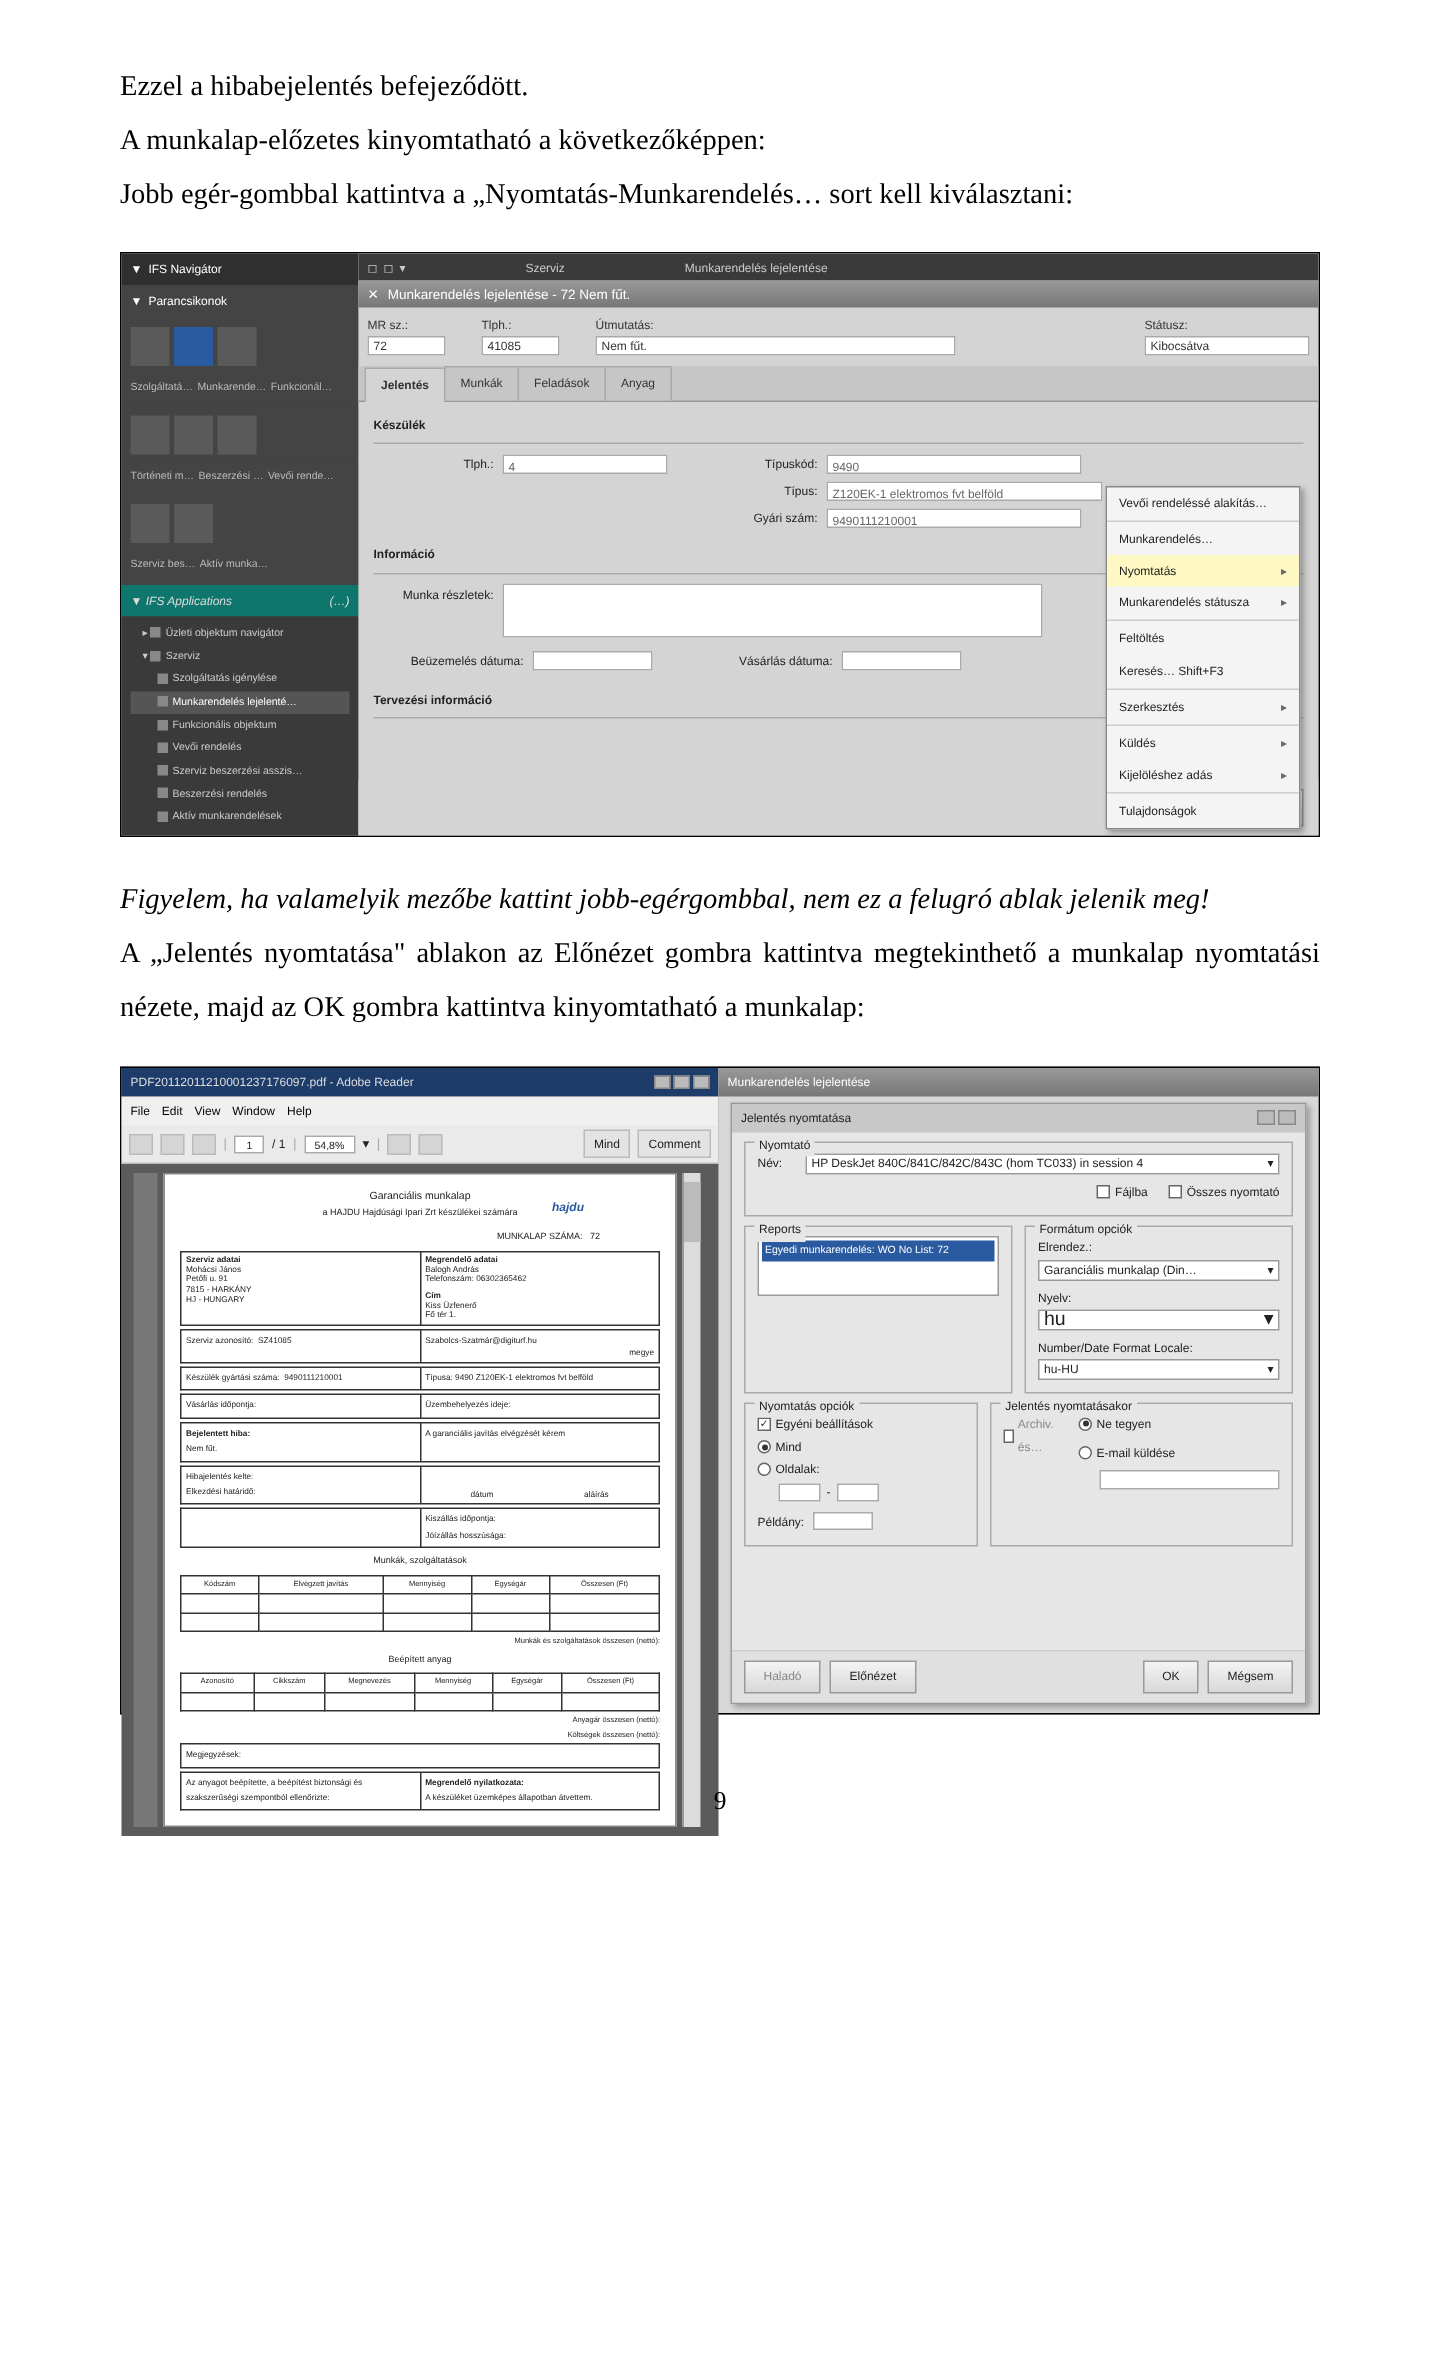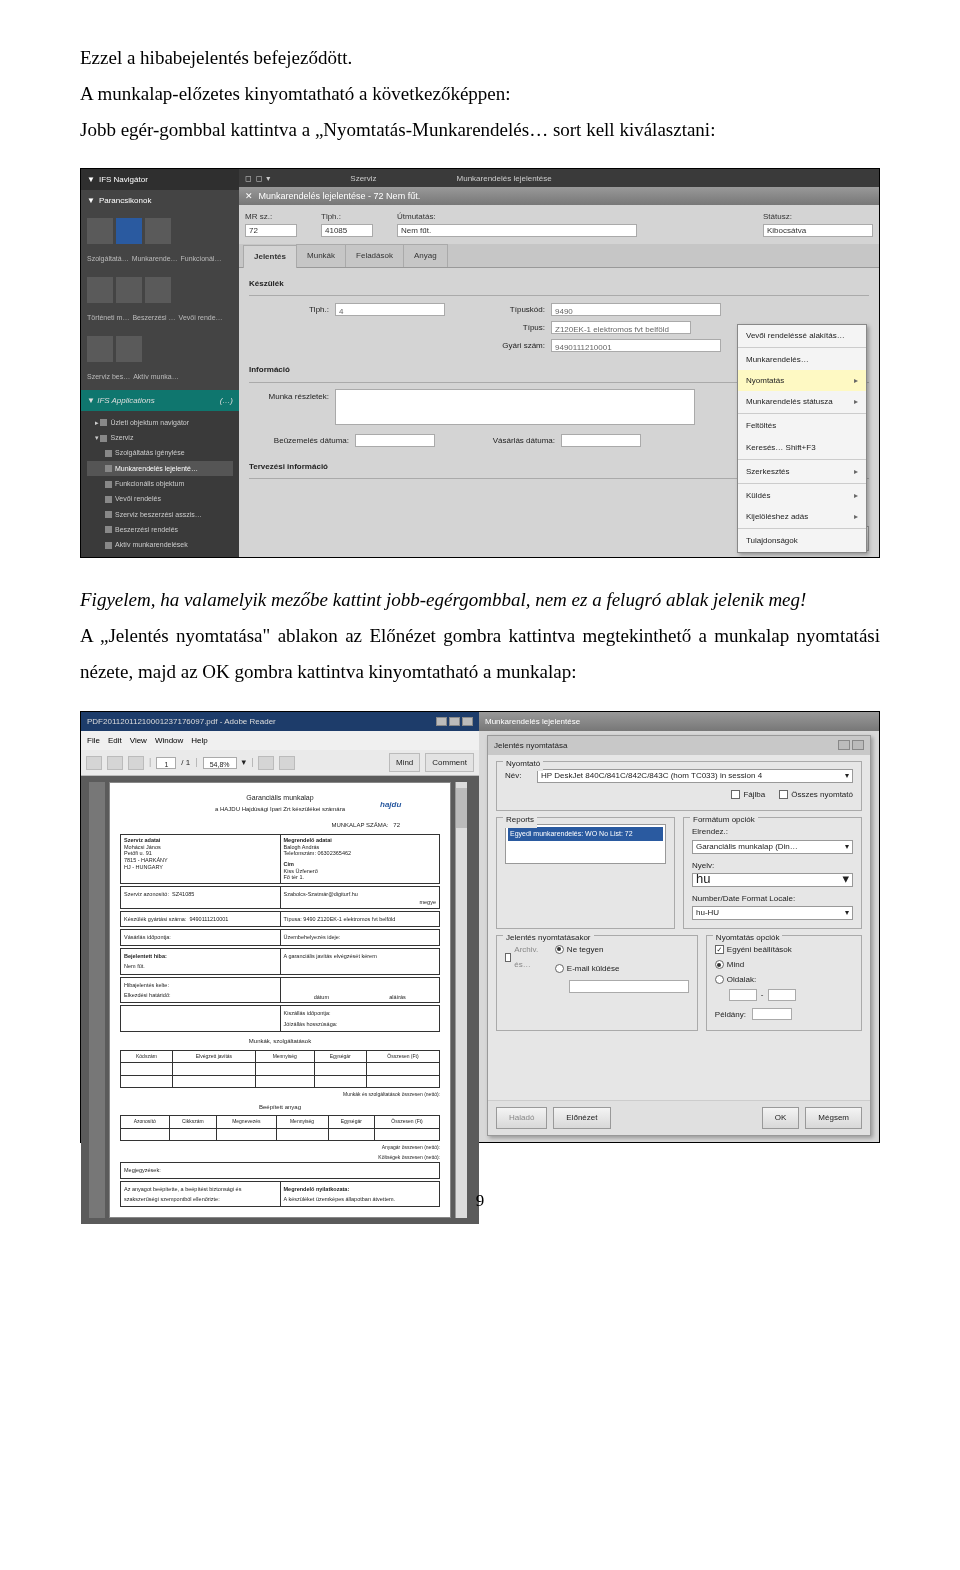--- a/index.html
+++ b/index.html
@@ -125,21 +125,21 @@
   .tbbtn { background:#e3e3e3; border:1px solid #bbb; font-size:8px; padding:1px 6px;}
   .s2-stage { flex:1; background:#5b5b5b; display:flex; padding:6px 12px 6px 8px; gap:4px;}
   .s2-thumb { width:16px; background:#777;}
   .s2-page {
     flex:1; background:#fff; border:1px solid #888; padding:8px 10px;
     font-size:5.5px; color:#222; position:relative;
   }
   .s2-page .head { text-align:center; font-size:7px; }
   .s2-page .head2 { text-align:center; font-size:6px; margin-bottom:4px;}
   .s2-page .logo {
-    position:absolute; top:14px; right:40px; width:30px; height:12px;
+    position:absolute; top:14px; right:52px; width:30px; height:12px;
     color:#2a5aa0; font-weight:bold; font-size:8px; font-style:italic;margin-left:16px;
   }
   .s2-page .ms { text-align:right; font-size:6px; margin:2px 40px 3px 0;}
   .pbox { border:1px solid #333; margin-bottom:2px; padding:2px 3px; }
   .pbox.h18 { min-height:14px; }
   .pbox .bl { font-size:5.5px; line-height:1.2; }
   .prow { display:flex; gap:0; }
   .prow .pbox { flex:1; border-right:none; }
   .prow .pbox:last-child { border-right:1px solid #333;}
   .ptab { width:100%; border-collapse:collapse; margin-bottom:2px;}
@@ -302,21 +302,21 @@
                 <div class="inp" style="width:110px" data-name="kesz-tlph-input">4</div>
               </div>
           </div>
           <div>
             <div class="kv">
                 <label data-name="field-label">Típuskód:</label>
                 <div class="inp" style="width:170px" data-name="tipuskod-input">9490</div>
               </div>
             <div class="kv">
                 <label data-name="field-label">Típus:</label>
-                <div class="inp" style="width:140px" data-name="tipus-input">Z120EK-1 elektromos fvt belföld</div>
+                <div class="inp" style="width:184px" data-name="tipus-input">Z120EK-1 elektromos fvt belföld</div>
               </div>
             <div class="kv">
                 <label data-name="field-label">Gyári szám:</label>
                 <div class="inp" style="width:170px" data-name="gyariszam-input">9490111210001</div>
               </div>
           </div>
         </div>
         <div class="group" style="margin-top:6px" data-name="group-informacio">Információ</div>
         <div class="hr"></div>
         <div class="kv" style="align-items:flex-start">
@@ -597,64 +597,64 @@
                 <div style="font-size:8px;" data-name="field-label">Number/Date Format Locale:</div>
                 <div class="inp" style="height:14px;background:#fff;border:1px solid #999;display:flex;align-items:center;padding:0 3px;font-size:8px;" data-name="locale-select">
                     <span>hu-HU</span>
                     <span style="margin-left:auto">▾</span>
                   </div>
               </div>
             </div>
           </div>
         </div>
         <div class="twocol">
+          <div class="gb" style="flex:1" data-name="print-opts-group">
+            <span class="lg">Nyomtatás opciók</span>
+            <div class="chk" data-name="egyeni-checkbox">
+                <span class="bx">✓</span>
+                <span>Egyéni beállítások</span>
+              </div>
+            <div class="radio" data-name="mind-radio">
+                <span class="rb on"></span>
+                <span>Mind</span>
+              </div>
+            <div class="radio" data-name="oldalak-radio">
+                <span class="rb"></span>
+                <span>Oldalak:</span>
+              </div>
+            <div class="olrow">
+                <div class="smin" data-name="page-from-input"></div>
+                <span>-</span>
+                <div class="smin" data-name="page-to-input"></div>
+              </div>
+            <div style="display:flex; align-items:center; gap:6px; margin-top:4px;">
+              <span data-name="field-label">Példány:</span>
+              <div class="smin" style="width:40px" data-name="peldany-input"></div>
+            </div>
+          </div>
           <div class="gb" style="flex:1" data-name="archive-group">
             <span class="lg">Jelentés nyomtatásakor</span>
             <div style="display:flex; gap:14px; align-items:flex-start;">
               <div class="chk" data-name="archiv-checkbox">
                   <span class="bx"></span>
                   <span style="color:#888">Archiv. és…</span>
                 </div>
               <div class="fcol">
                 <div class="radio" data-name="netegyen-radio">
                     <span class="rb on"></span>
                     <span>Ne tegyen</span>
                   </div>
                 <div class="radio" data-name="email-radio">
                     <span class="rb"></span>
                     <span>E-mail küldése</span>
                   </div>
                 <div class="inp" style="height:13px;width:120px;background:#fff;border:1px solid #aaa;margin-left:14px" data-name="email-input"></div>
               </div>
             </div>
           </div>
-          <div class="gb" style="flex:1" data-name="print-opts-group">
-            <span class="lg">Nyomtatás opciók</span>
-            <div class="chk" data-name="egyeni-checkbox">
-                <span class="bx">✓</span>
-                <span>Egyéni beállítások</span>
-              </div>
-            <div class="radio" data-name="mind-radio">
-                <span class="rb on"></span>
-                <span>Mind</span>
-              </div>
-            <div class="radio" data-name="oldalak-radio">
-                <span class="rb"></span>
-                <span>Oldalak:</span>
-              </div>
-            <div class="olrow">
-                <div class="smin" data-name="page-from-input"></div>
-                <span>-</span>
-                <div class="smin" data-name="page-to-input"></div>
-              </div>
-            <div style="display:flex; align-items:center; gap:6px; margin-top:4px;">
-              <span data-name="field-label">Példány:</span>
-              <div class="smin" style="width:40px" data-name="peldany-input"></div>
-            </div>
-          </div>
         </div>
       </div>
       <div class="s2-dlg-foot" data-name="dialog-footer">
         <div style="display:flex; gap:6px;">
           <div class="dbtn dis" data-name="halado-button">Haladó</div>
           <div class="dbtn" data-name="elonezet-button">Előnézet</div>
         </div>
         <div style="display:flex; gap:6px;">
           <div class="dbtn" data-name="ok-button">OK</div>
           <div class="dbtn" data-name="megsem-button">Mégsem</div>

